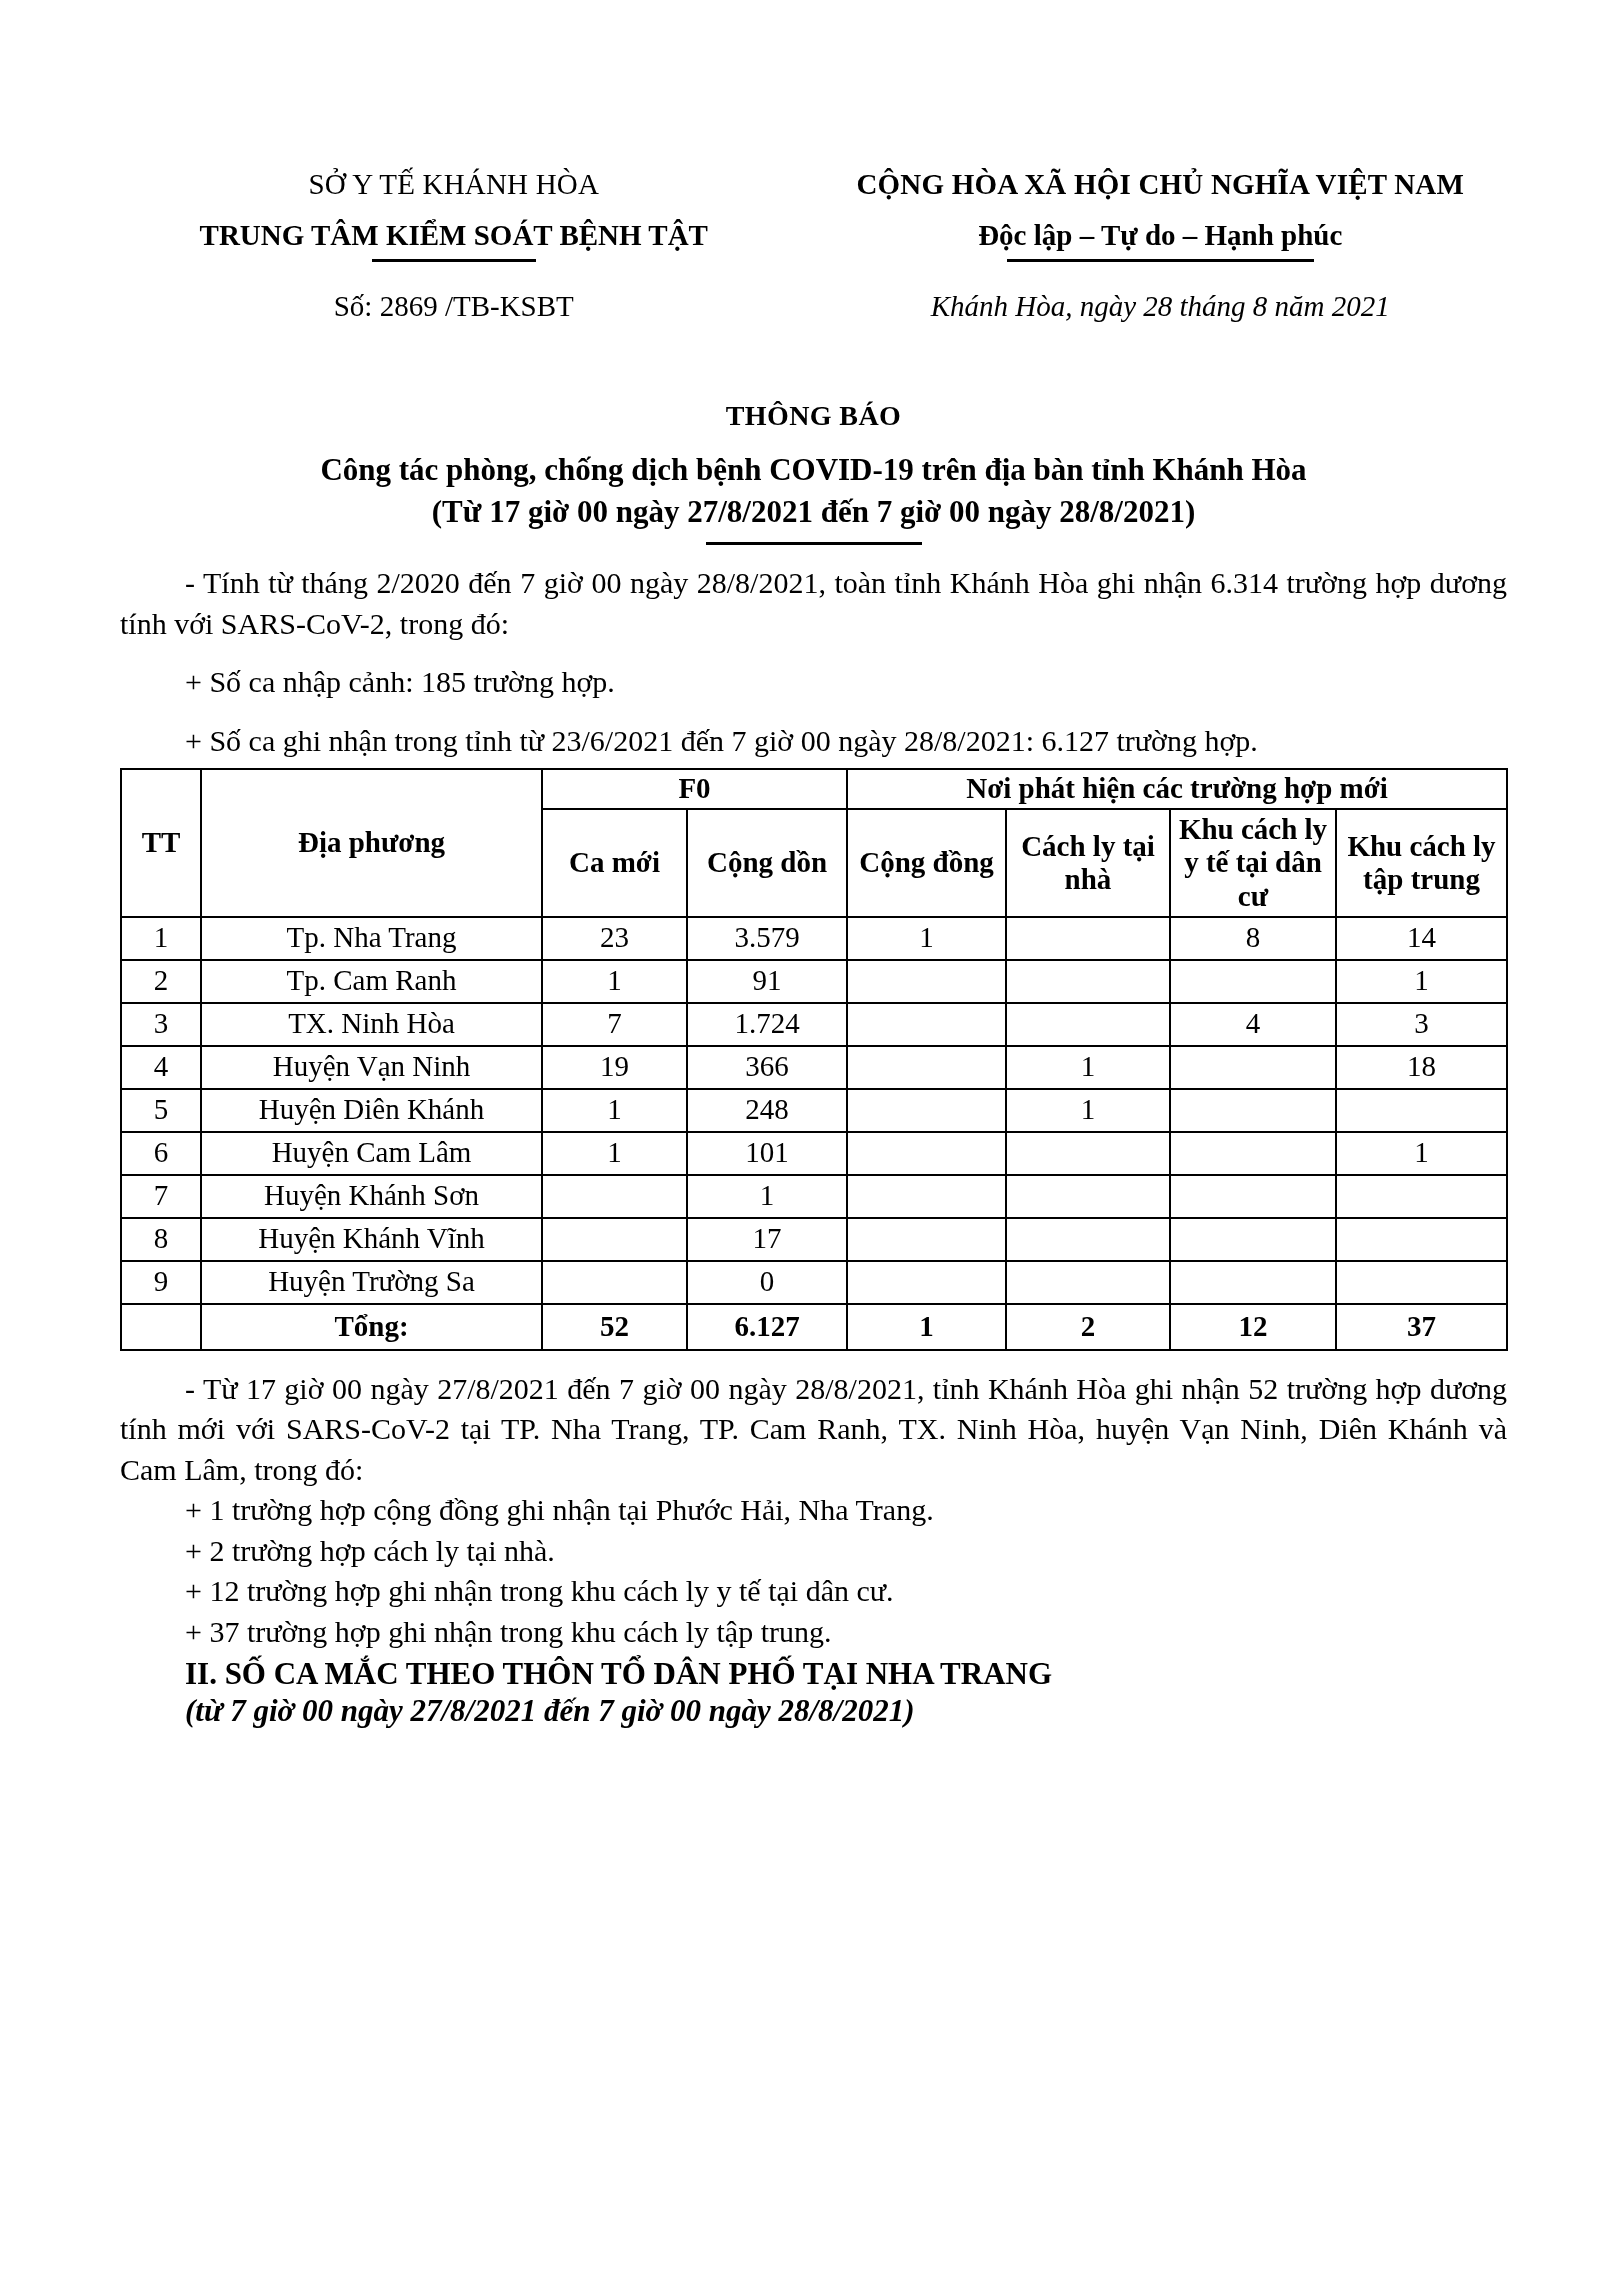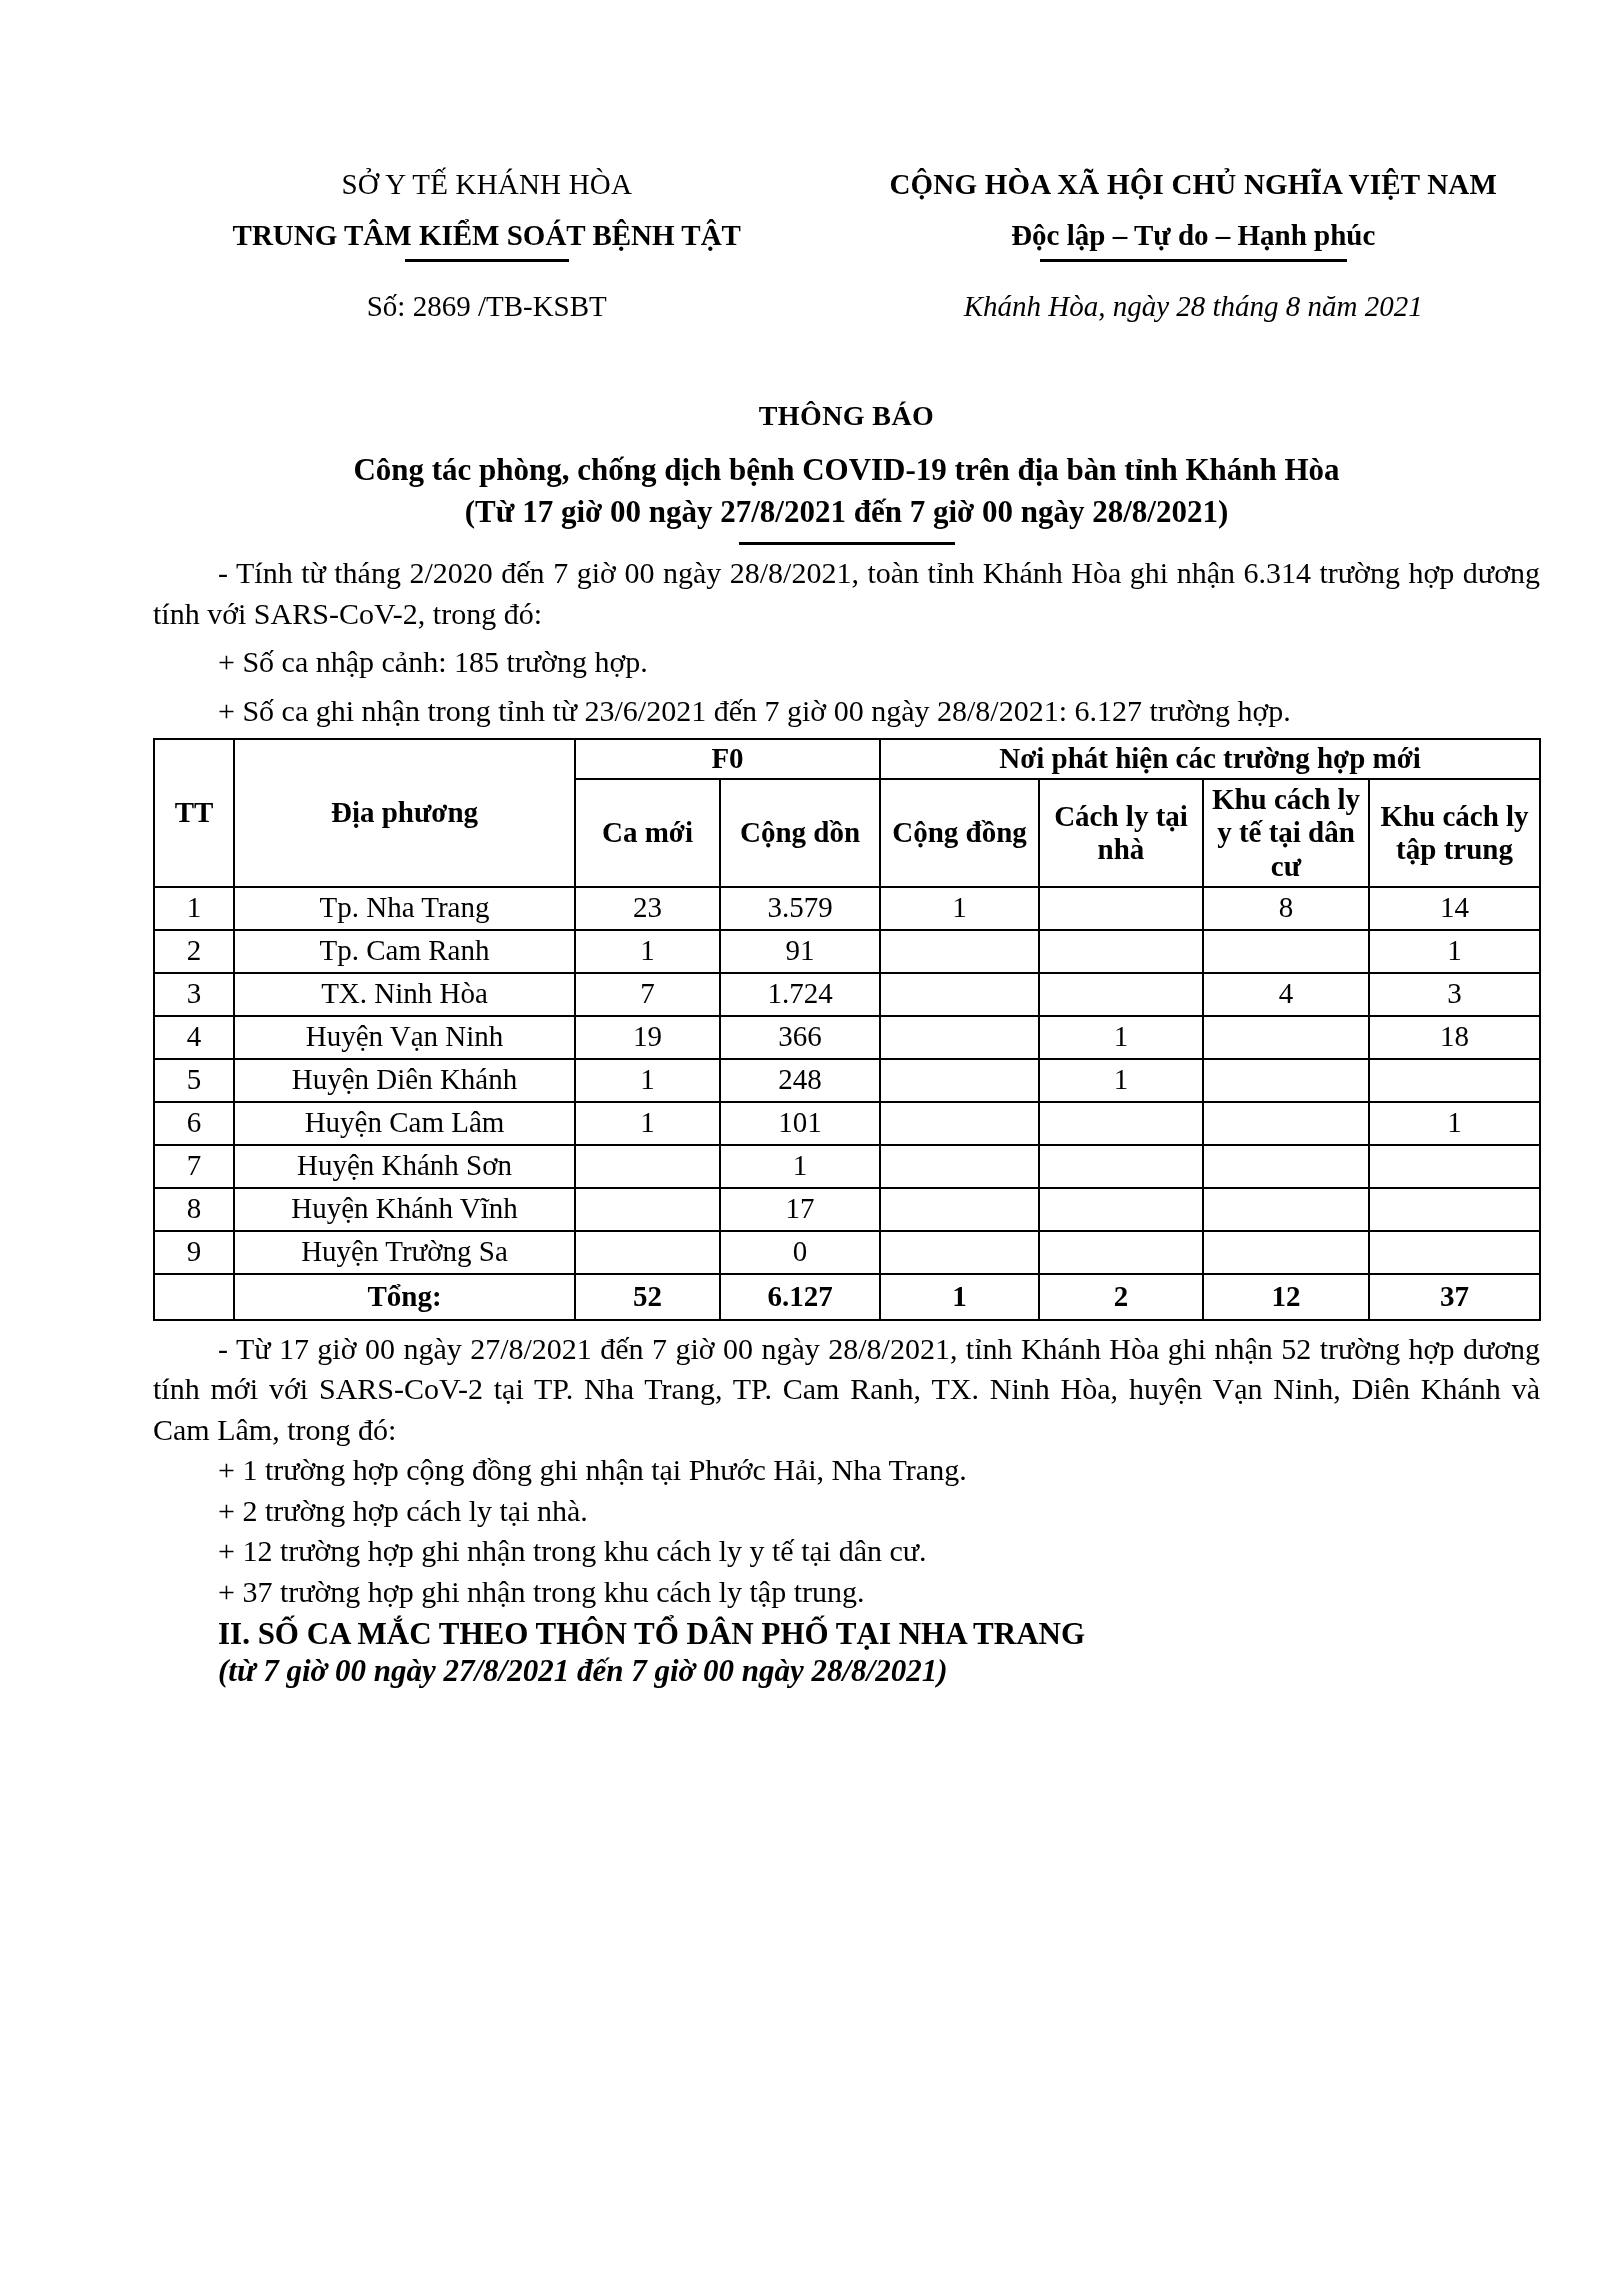--- a/index.html
+++ b/index.html
@@ -16,21 +16,21 @@
   }
   .page {
     position: relative;
     width: 1623px;
     height: 2295px;
     box-sizing: border-box;
     padding: 0;
   }
   .content {
     position: absolute;
-    left: 153px;
+    left: 120px;
     top: 0;
     width: 1387px;
     font-family: Liberation Serif, serif;
   }
 
   
   .doc-header {
     display: flex;
     width: 100%;
     margin-top: 167px;
@@ -118,21 +118,21 @@
   
   .section-head {
     font-size: 31px;
     font-weight: bold;
     margin-top: 48px;
     text-indent: 65px;
   }
   p.body {
     font-size: 30px;
     line-height: 1.35;
-    margin: 8px 0 0 0;
+    margin: 18px 0 0 0;
     text-align: justify;
     text-indent: 65px;
   }
   p.nojust { text-align: left; }
 
   
   table.f0 {
     width: 100%;
     border-collapse: collapse;
     margin-top: 6.5px;

